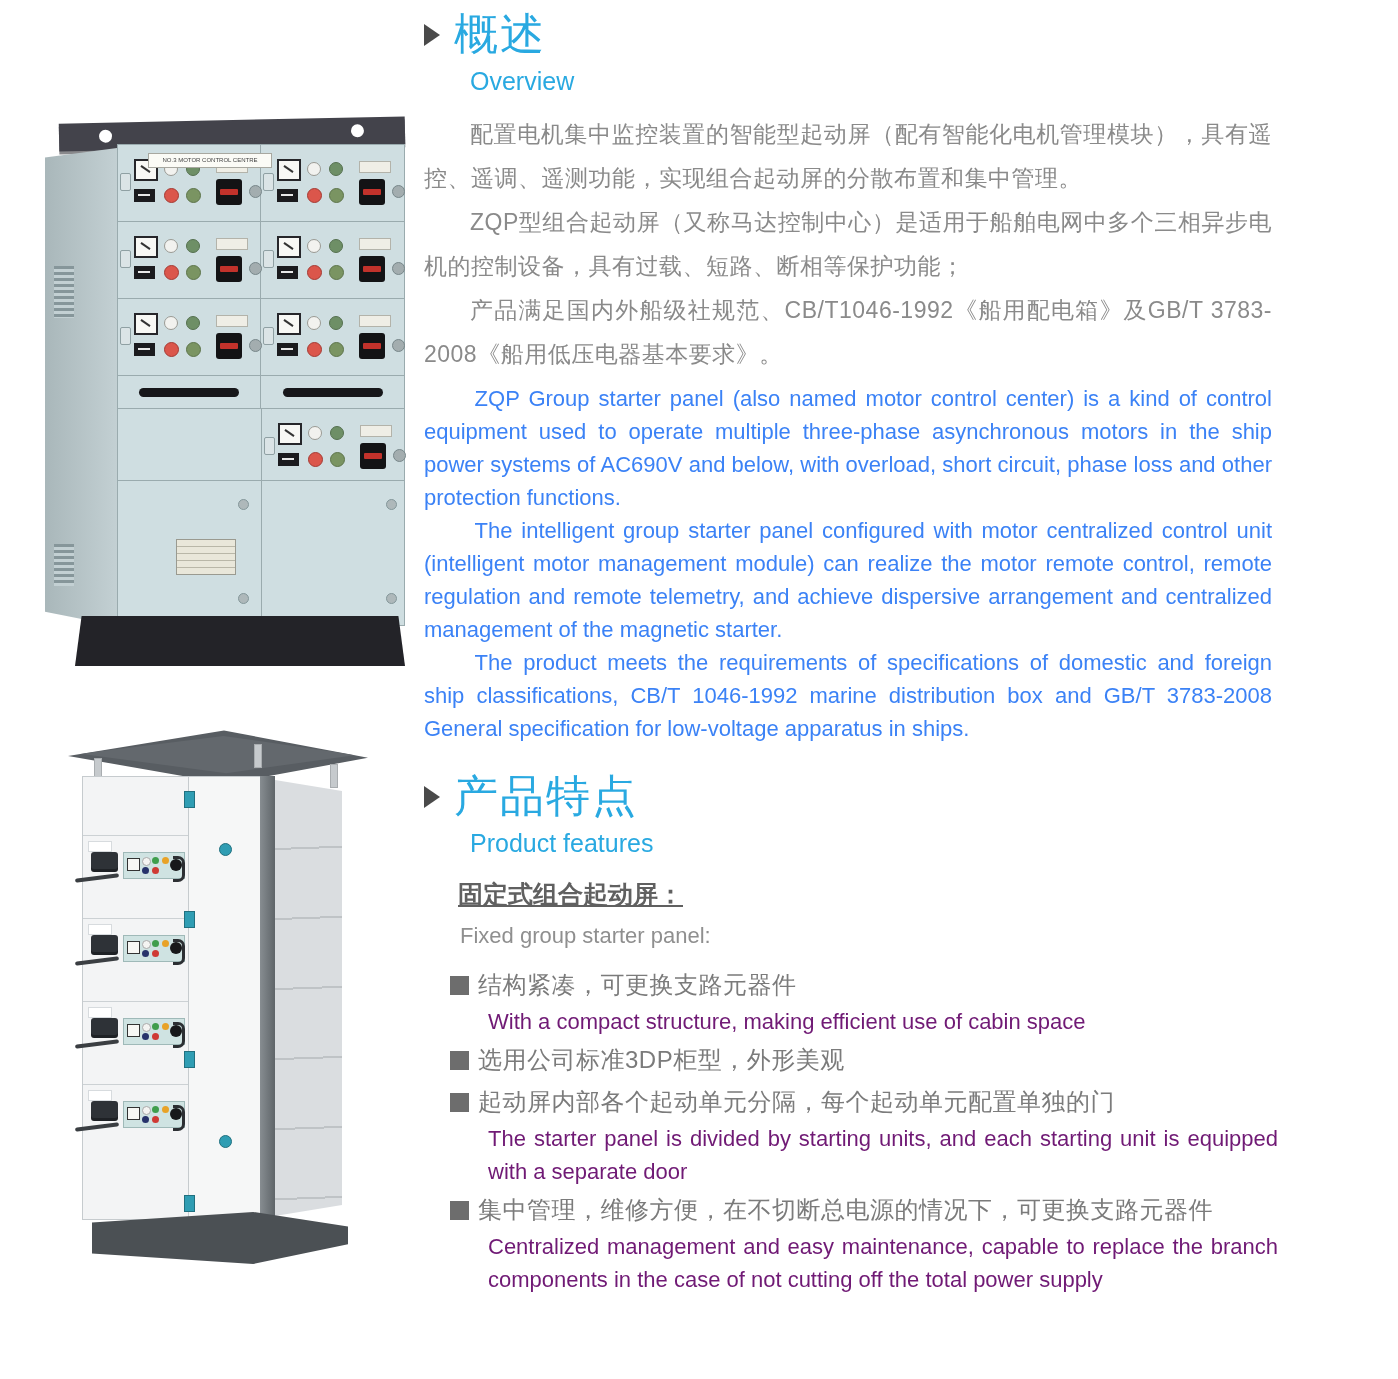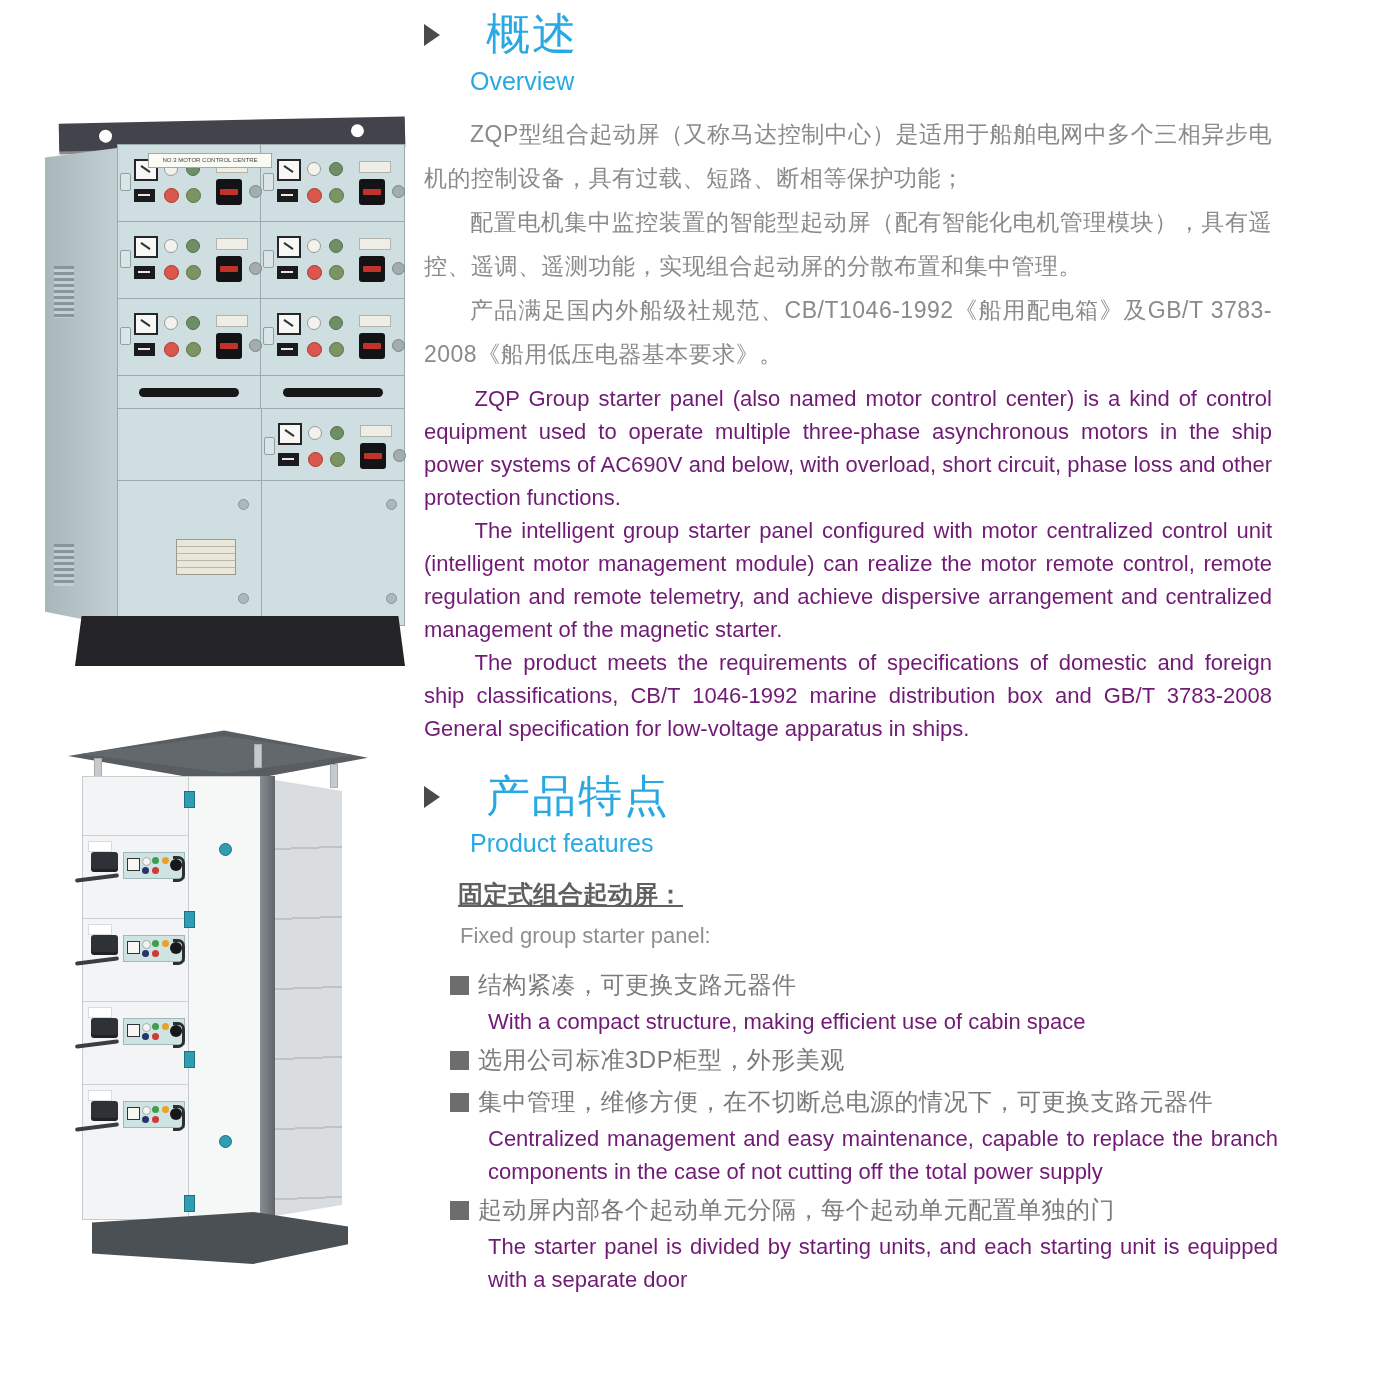--- a/index.html
+++ b/index.html
@@ -1,32 +1,32 @@
 <!DOCTYPE html>
 <html><head>
 <meta charset="utf-8">
 <style>
   html,body{margin:0;padding:0;background:#fff;}
   .page{position:relative;width:1398px;height:1379px;background:#ffffff;overflow:hidden;
         font-family:"Liberation Sans","DejaVu Sans",sans-serif;}
 
   
   .sec{position:absolute;left:424px;width:848px;}
-  .sec-head{position:relative;display:flex;align-items:center;gap:32px;}
+  .sec-head{position:relative;display:flex;align-items:center;}
   .tri{width:0;height:0;border-left:16px solid #4a4a4a;border-top:11px solid transparent;
        border-bottom:11px solid transparent;margin-right:14px;margin-top:2px;}
   .h-zh{font-size:44px;color:#29a9e1;letter-spacing:2px;line-height:1.1;}
   .h-en{font-size:25px;color:#29a9e1;margin:10px 0 0 46px;line-height:1.1;}
 
   
   .zh-block{margin:16px 0 0 0;}
   .zh-block p{margin:0;font-size:23px;line-height:44px;color:#8a8a8a;text-align:justify;
               text-indent:2em;letter-spacing:0.5px;}
   .en-block{margin:6px 0 0 0;}
-  .en-block p{margin:0;font-size:22px;line-height:33px;color:#701a75;text-align:justify;
+  .en-block p{margin:0;font-size:22px;line-height:33px;color:#3b82f6;text-align:justify;
               text-indent:2.3em;}
 
   
   .sub-zh{font-size:25px;font-weight:bold;color:#606060;margin:20px 0 0 34px;text-decoration:underline;}
   .sub-en{font-size:22px;color:#8f8f8f;margin:12px 0 0 36px;}
   .feat-list{margin:16px 0 0 26px;}
   .feat{margin-bottom:2px;}
   .feat-zh{font-size:24px;color:#7b7b7b;line-height:40px;letter-spacing:0.5px;}
   .sq{display:inline-block;width:19px;height:19px;background:#6d6d6d;margin-right:9px;
       vertical-align:-2px;}
@@ -359,22 +359,22 @@
   </div>
 
   <div class="sec" style="top:10px;">
     <div class="sec-head">
       <span class="tri"></span>
       <span class="h-zh">概述</span>
     </div>
     <div class="h-en">Overview</div>
 
     <div class="zh-block">
+      <p>配置电机集中监控装置的智能型起动屏（配有智能化电机管理模块），具有遥控、遥调、遥测功能，实现组合起动屏的分散布置和集中管理。</p>
       <p>ZQP型组合起动屏（又称马达控制中心）是适用于船舶电网中多个三相异步电机的控制设备，具有过载、短路、断相等保护功能；</p>
-      <p>配置电机集中监控装置的智能型起动屏（配有智能化电机管理模块），具有遥控、遥调、遥测功能，实现组合起动屏的分散布置和集中管理。</p>
       <p>产品满足国内外船级社规范、CB/T1046-1992《船用配电箱》及GB/T 3783-2008《船用低压电器基本要求》。</p>
     </div>
     <div class="en-block">
       <p>ZQP Group starter panel (also named motor control center) is a kind of control equipment used to operate multiple three-phase asynchronous motors in the ship power systems of AC690V and below, with overload, short circuit, phase loss and other protection functions.</p>
       <p>The intelligent group starter panel configured with motor centralized control unit (intelligent motor management module) can realize the motor remote control, remote regulation and remote telemetry, and achieve dispersive arrangement and centralized management of the magnetic starter.</p>
       <p>The product meets the requirements of specifications of domestic and foreign ship classifications, CB/T 1046-1992 marine distribution box and GB/T 3783-2008 General specification for low-voltage apparatus in ships.</p>
     </div>
   </div>
 
   <div class="sec" style="top:772px;">
@@ -389,23 +389,23 @@
 
     <div class="feat-list">
       <div class="feat">
         <div class="feat-zh"><span class="sq"></span><span>结构紧凑，可更换支路元器件</span></div>
         <div class="feat-en">With a compact structure, making efficient use of cabin space</div>
       </div>
       <div class="feat">
         <div class="feat-zh"><span class="sq"></span><span>选用公司标准3DP柜型，外形美观</span></div>
       </div>
       <div class="feat">
+        <div class="feat-zh"><span class="sq"></span><span>起动屏内部各个起动单元分隔，每个起动单元配置单独的门</span></div>
+        <div class="feat-en">The starter panel is divided by starting units, and each starting unit is equipped with a separate door</div>
+      </div>
+      <div class="feat">
         <div class="feat-zh"><span class="sq"></span><span>集中管理，维修方便，在不切断总电源的情况下，可更换支路元器件</span></div>
         <div class="feat-en">Centralized management and easy maintenance, capable to replace the branch components in the case of not cutting off the total power supply</div>
       </div>
-      <div class="feat">
-        <div class="feat-zh"><span class="sq"></span><span>起动屏内部各个起动单元分隔，每个起动单元配置单独的门</span></div>
-        <div class="feat-en">The starter panel is divided by starting units, and each starting unit is equipped with a separate door</div>
-      </div>
     </div>
   </div>
 
 </div>
 
 </body></html>

